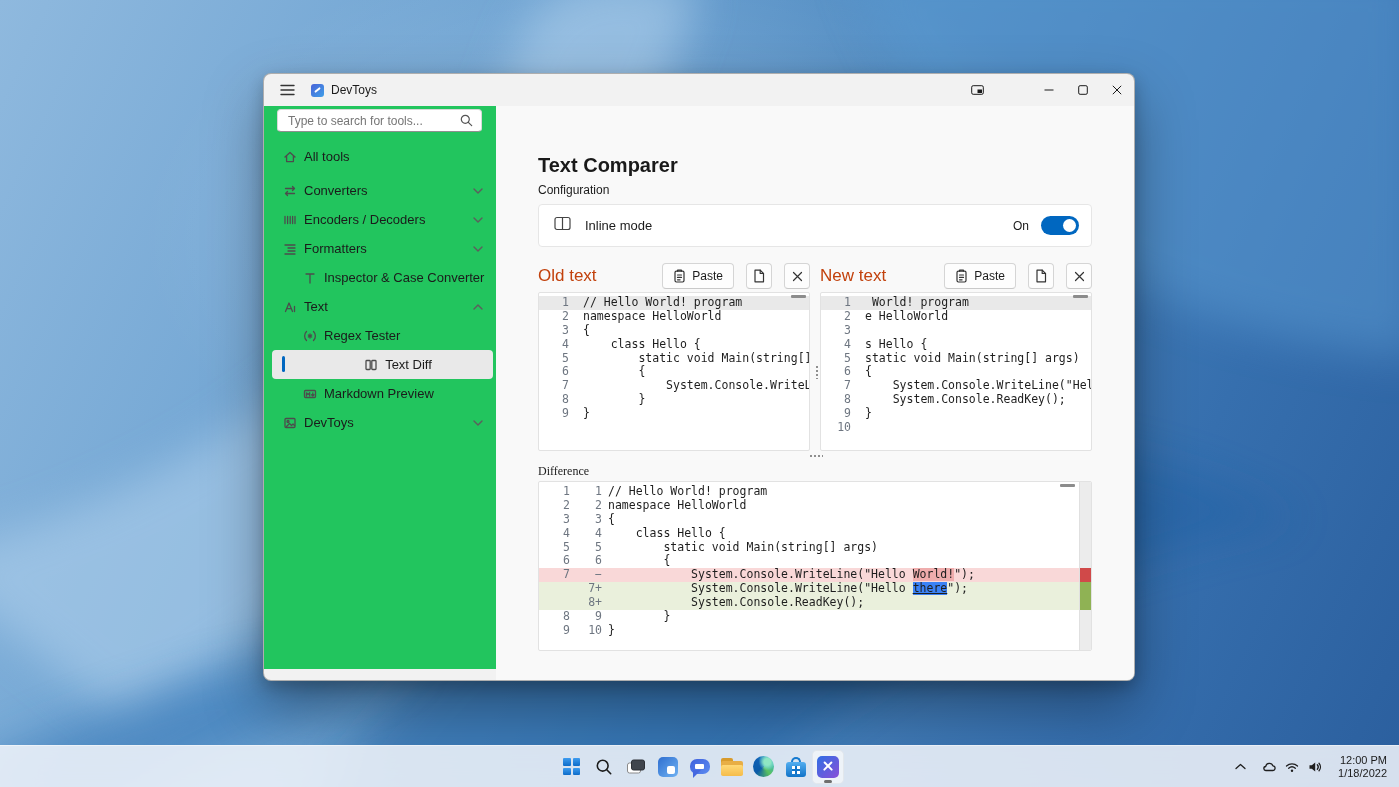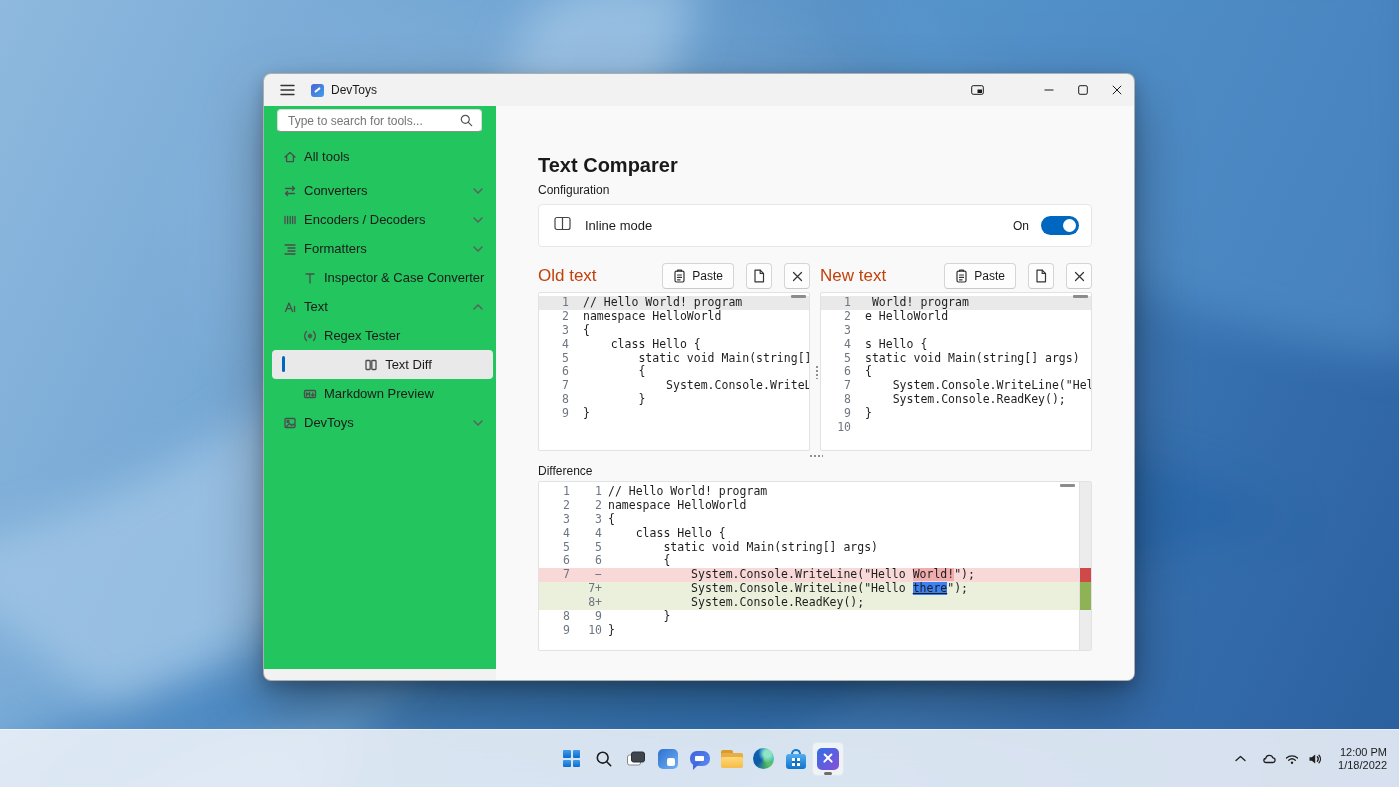--- a/index.html
+++ b/index.html
@@ -45,21 +45,21 @@
   .chev{position:absolute;right:10px;display:flex;}
   .chev svg{stroke:#5d5d5d;fill:none;stroke-width:1.4;stroke-linecap:round;stroke-linejoin:round;}
   .spacer5{height:5px;}
   .settings-item{position:absolute;bottom:3px;left:0;right:0;}
 
   
   .main{position:absolute;left:232px;top:32px;right:0;bottom:0;background:#f9f9f9;}
   .page-title{position:absolute;left:42px;top:35px;font-size:20px;font-weight:600;color:#1a1a1a;}
   .section-label{position:absolute;left:42px;font-size:12px;color:#1b1b1b;}
   .lbl-config{top:77px;}
-  .lbl-diff{top:358px;}
+  .lbl-diff{top:358px;font-family:Liberation Serif, serif;}
   .config-card{position:absolute;left:42px;right:42px;top:98px;height:43px;display:flex;align-items:center;
     background:#fff;border:1px solid #e6e6e6;border-radius:4px;padding:0 12px 0 15px;}
   .cfg-icon svg{stroke:#444;fill:none;stroke-width:1.2;}
   .cfg-label{margin-left:14px;font-size:13px;color:#1b1b1b;}
   .cfg-right{margin-left:auto;display:flex;align-items:center;gap:12px;}
   .toggle-state{font-size:12px;color:#1b1b1b;}
   .toggle{width:38px;height:19px;border-radius:10px;background:#0067c0;position:relative;}
   .toggle .knob{position:absolute;right:3px;top:3px;width:13px;height:13px;border-radius:50%;background:#fff;}
 
   .panes{position:absolute;left:42px;right:42px;top:154px;height:192px;display:flex;gap:10px;}
@@ -95,21 +95,21 @@
   .diff-editor .cursor-dash{right:16px;}
   .ruler{position:absolute;top:0;right:0;bottom:0;width:12px;background:#ececec;border-left:1px solid #e0e0e0;}
   .ruler-mark{position:absolute;left:0;right:0;}
   .ruler-mark.removed{background:#d04949;}
   .ruler-mark.added{background:#8fb254;}
   .grip{position:absolute;background-image:radial-gradient(#8f8f8f 1px,transparent 1.2px);background-size:4px 4px;}
   .grip-v{left:319px;top:259px;width:5px;height:14px;}
   .grip-h{left:313px;top:348px;width:14px;height:5px;}
 
   
-  .taskbar{position:absolute;left:0;right:0;bottom:0;height:58px;
+  .taskbar{position:absolute;left:0;right:0;bottom:0;height:42px;
     background:rgba(244,247,252,0.85);backdrop-filter:blur(18px);
     border-top:1px solid rgba(255,255,255,0.45);}
   .tb-center{position:absolute;left:50%;transform:translateX(-50%);height:100%;display:flex;align-items:center;}
   .tb-btn{width:32px;height:34px;display:flex;align-items:center;justify-content:center;border-radius:5px;position:relative;}
   .tb-btn.active{background:rgba(255,255,255,0.55);box-shadow:inset 0 0 0 1px rgba(0,0,0,0.05);}
   .tb-btn.active::after{content:"";position:absolute;bottom:1px;left:50%;transform:translateX(-50%);
     width:8px;height:3px;border-radius:2px;background:#6e6e6e;}
   .win-logo{width:17px;height:17px;display:grid;grid-template-columns:1fr 1fr;grid-template-rows:1fr 1fr;gap:2px;}
   .win-logo i{background:linear-gradient(180deg,#3e9cf0,#0d6cc9);border-radius:1px;}
   .ico-wrap{display:flex;align-items:center;justify-content:center;}

